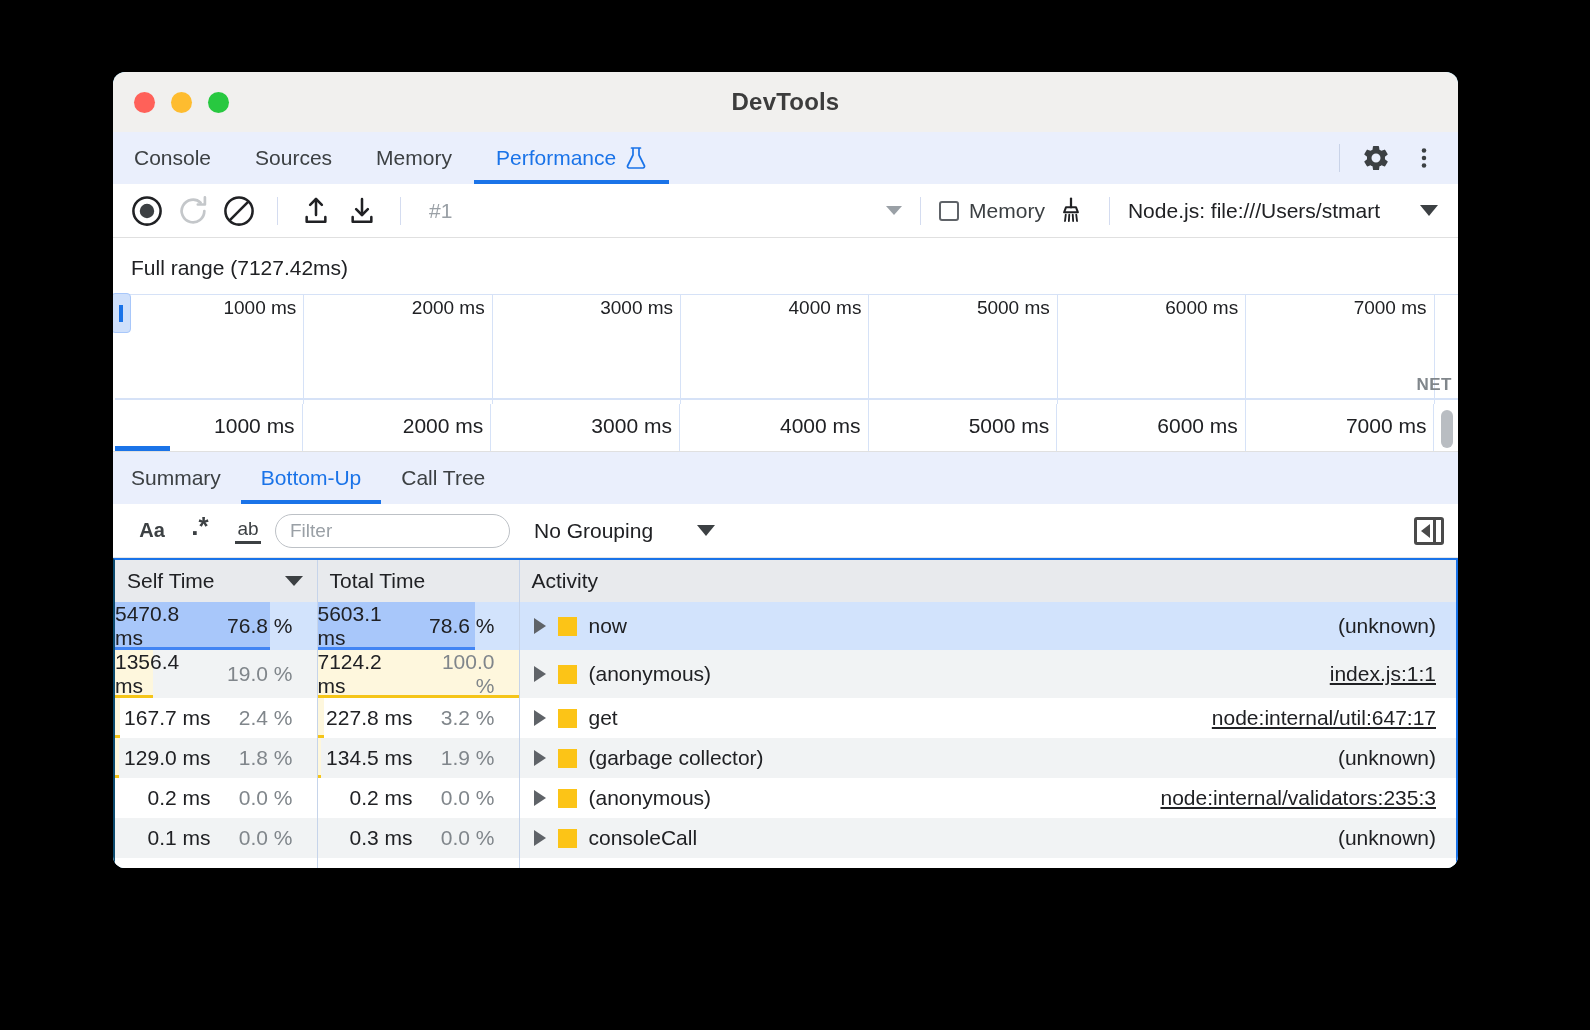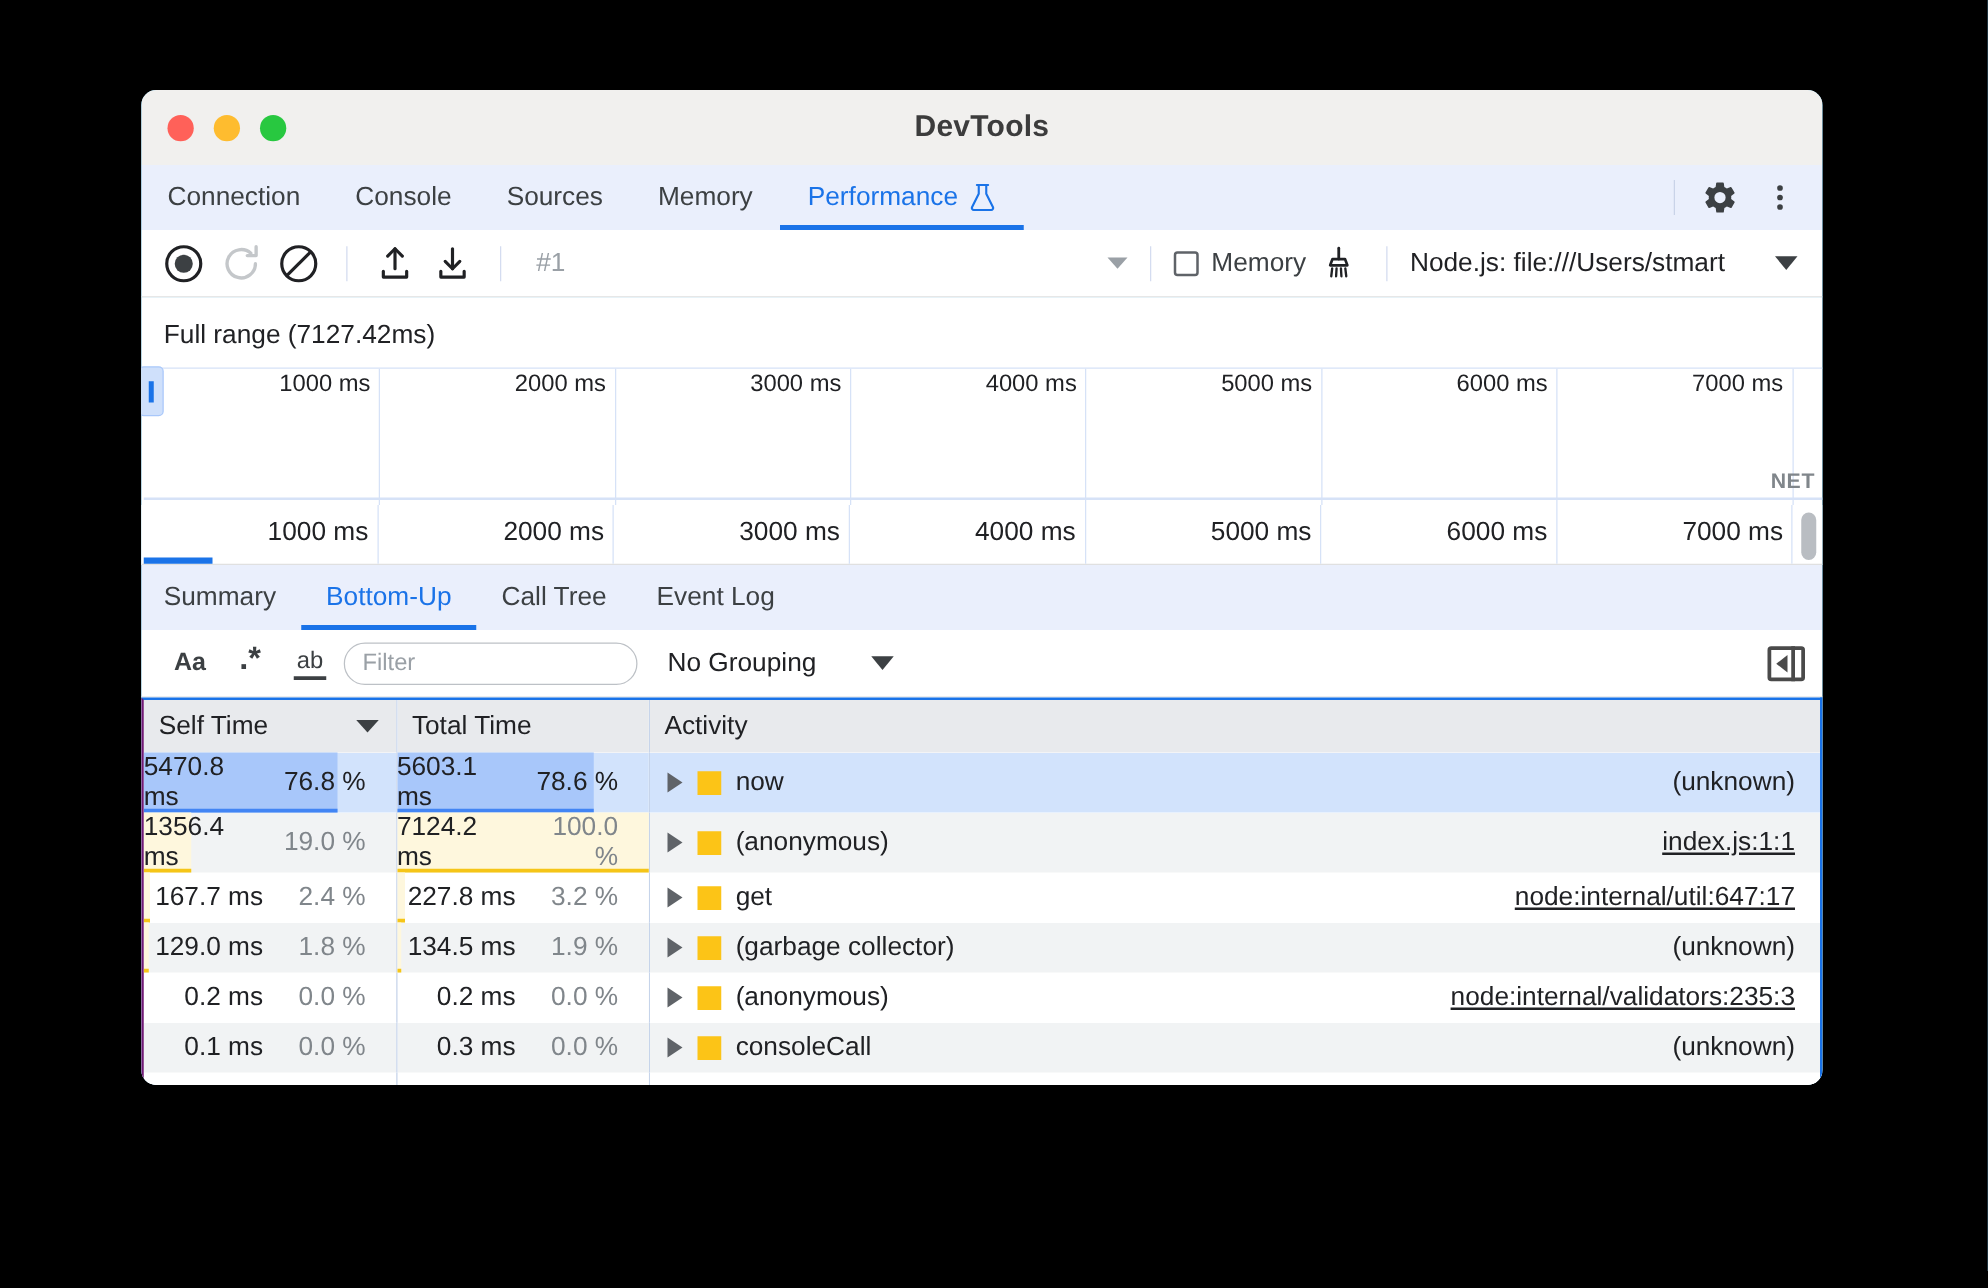--- a/index.html
+++ b/index.html
@@ -269,21 +269,21 @@
     width: 0; height: 0;
     border-top: 7px solid transparent;
     border-bottom: 7px solid transparent;
     border-right: 9px solid #4a4a4a;
   }
 
   
   .grid-wrap {
     flex: 1 1 auto;
     border-top: 2px solid #1a73e8;
-    border-left: 2px solid #701a75;
+    border-left: 2px solid #0c4a6e;
     border-right: 2px solid #1a73e8;
     background: #fff;
     overflow: hidden;
     position: relative;
   }
   .grid { width: 100%; border-collapse: collapse; table-layout: fixed; }
   .grid th {
     height: 42px;
     background: #e8eaed;
     font-size: 21px; font-weight: normal;
@@ -370,23 +370,20 @@
   <div class="titlebar">
     <div class="traffic">
       <span class="light red"></span>
       <span class="light yellow"></span>
       <span class="light green"></span>
     </div>
     <div class="win-title">DevTools</div>
   </div>
 
   <div class="tabstrip">
-    <div class="tab">
-      <span>Connection</span>
-    </div>
     <div class="tab">
       <span>Console</span>
     </div>
     <div class="tab">
       <span>Sources</span>
     </div>
     <div class="tab">
       <span>Memory</span>
     </div>
     <div class="tab active">
@@ -524,23 +521,20 @@
   <div class="detailtabs">
     <div class="dtab">
       <span>Summary</span>
     </div>
     <div class="dtab active">
       <span>Bottom-Up</span>
     </div>
     <div class="dtab">
       <span>Call Tree</span>
     </div>
-    <div class="dtab">
-      <span>Event Log</span>
-    </div>
   </div>
 
   <div class="filterbar">
     <span class="ficon">Aa</span>
     <span class="ficon" style="font-size:26px;padding-bottom:8px">.*</span>
     <span class="ficon" style="flex-direction:column;gap:1px">
       <span style="font-size:19px;font-weight:normal">ab</span>
       <span style="display:block;width:26px;height:3px;background:#3c4043"></span>
     </span>
     <input class="filter-input" type="text" placeholder="Filter" style="">

